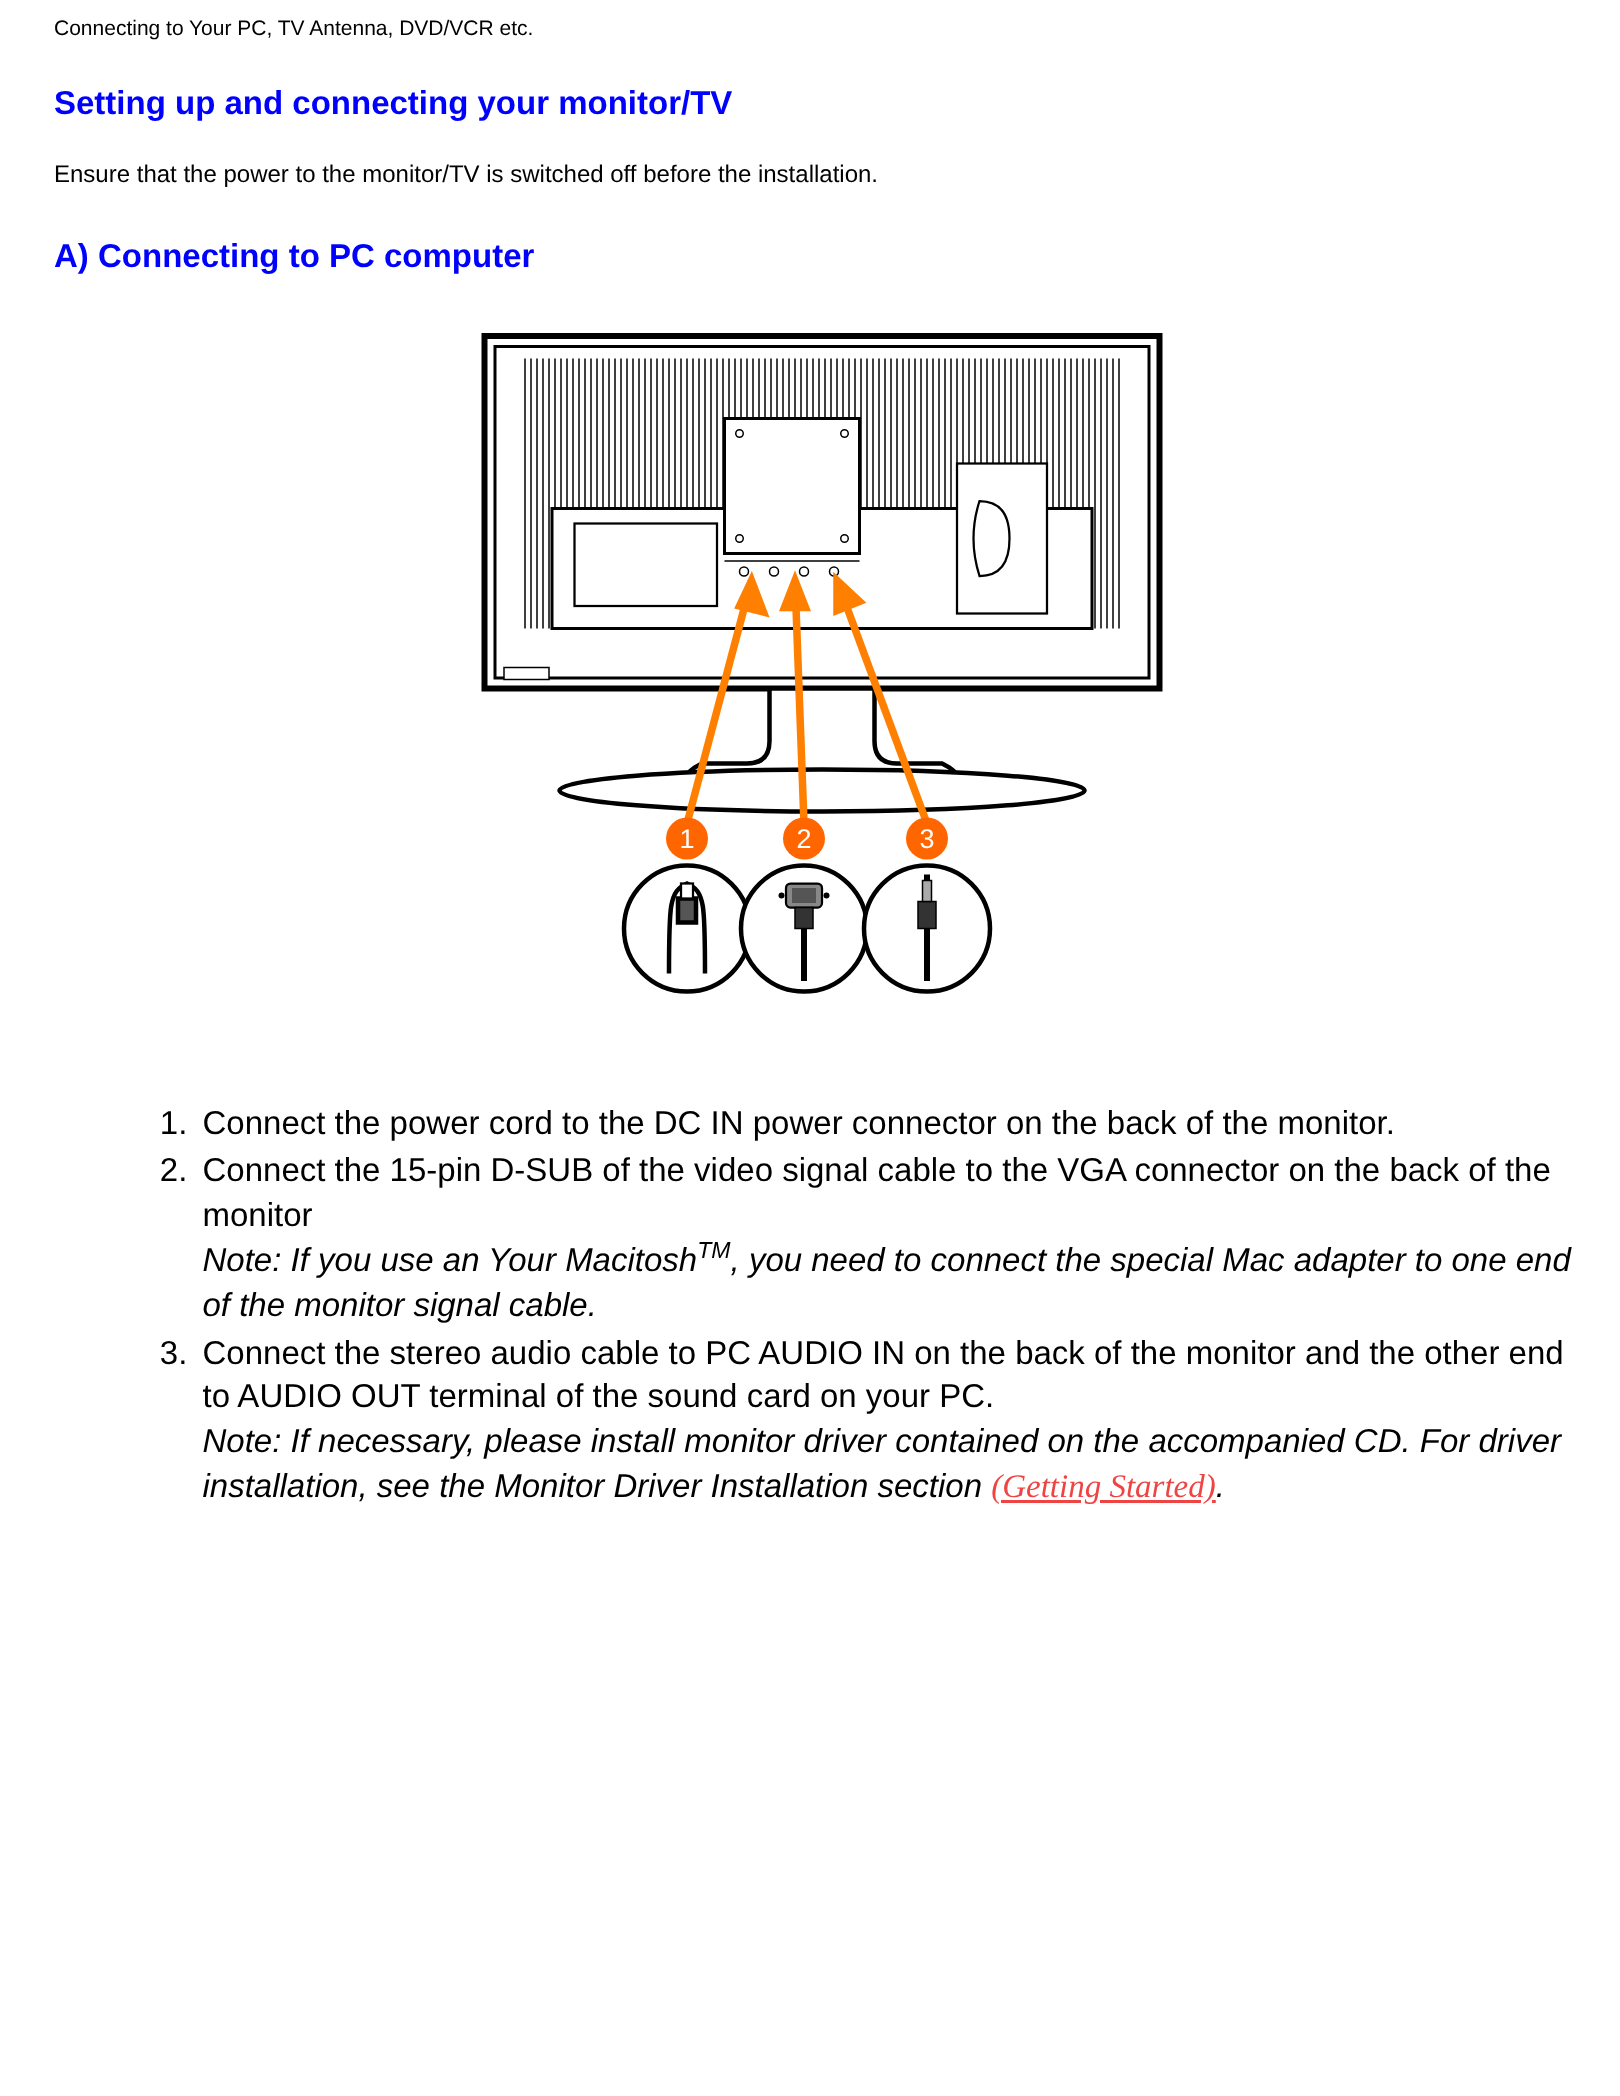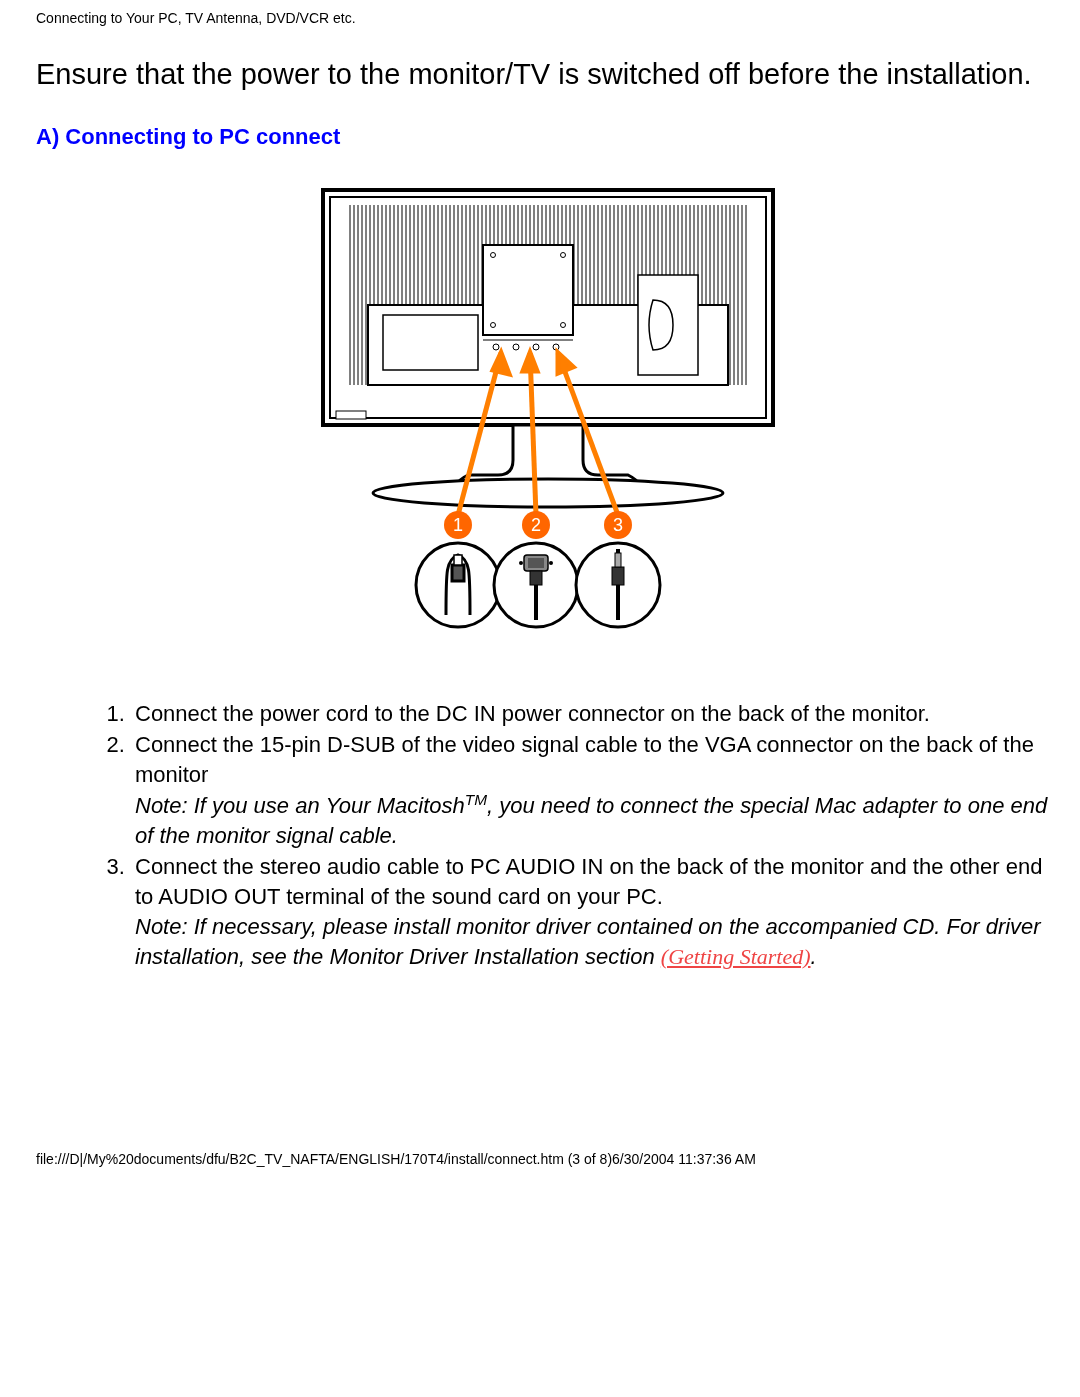--- a/index.html
+++ b/index.html
@@ -17,21 +17,21 @@
     font-size: 14px;
     margin: 0 0 30px 0;
   }
   .h-blue {
     color: #0000ff;
     font-weight: bold;
     font-size: 22px;
     margin: 20px 0 25px 0;
   }
   .body-text {
-    font-size: 29px;
+    font-size: 16px;
     margin: 20px 0 30px 0;
     line-height: 1.3;
   }
   .diagram-wrap {
     text-align: center;
     margin: 20px 0 60px 0;
   }
   .diagram {
     display: inline-block;
   }
@@ -63,24 +63,25 @@
     margin-top: 180px;
   }
 </style>
 </head>
 <body>
 
 <div class="page">
 
   <div class="header-line">Connecting to Your PC, TV Antenna, DVD/VCR etc.</div>
 
+  <div class="h-blue">Setting up and connecting your monitor/TV</div>
 
   <div class="body-text">Ensure that the power to the monitor/TV is switched off before the installation.</div>
 
-  <div class="h-blue">A) Connecting to PC connect</div>
+  <div class="h-blue">A) Connecting to PC computer</div>
 
   <div class="diagram-wrap">
     <span class="diagram">
       <svg width="480" height="460" viewBox="0 0 480 460">
 
         <rect x="15" y="15" width="450" height="235" fill="#fff" stroke="#000" stroke-width="4"></rect>
         <rect x="22" y="22" width="436" height="221" fill="#fff" stroke="#000" stroke-width="2"></rect>
 
         <g stroke="#000" stroke-width="1">
           
@@ -174,15 +175,14 @@
       </span>
     </li>
     <li>
       <span>Connect the stereo audio cable to PC AUDIO IN on the back of the monitor and the other end to AUDIO OUT terminal of the sound card on your PC.</span><br>
       <span class="note-italic">
         <span>Note: If necessary, please install monitor driver contained on the accompanied CD. For driver installation, see the Monitor Driver Installation section </span><a href="#" class="link">(Getting Started)</a><span>.</span>
       </span>
     </li>
   </ol>
 
-  <div class="footer-line">file:///D|/My%20documents/dfu/B2C_TV_NAFTA/ENGLISH/170T4/install/connect.htm (3 of 8)6/30/2004 11:37:36 AM</div>
 
 </div>
 
 </body></html>

